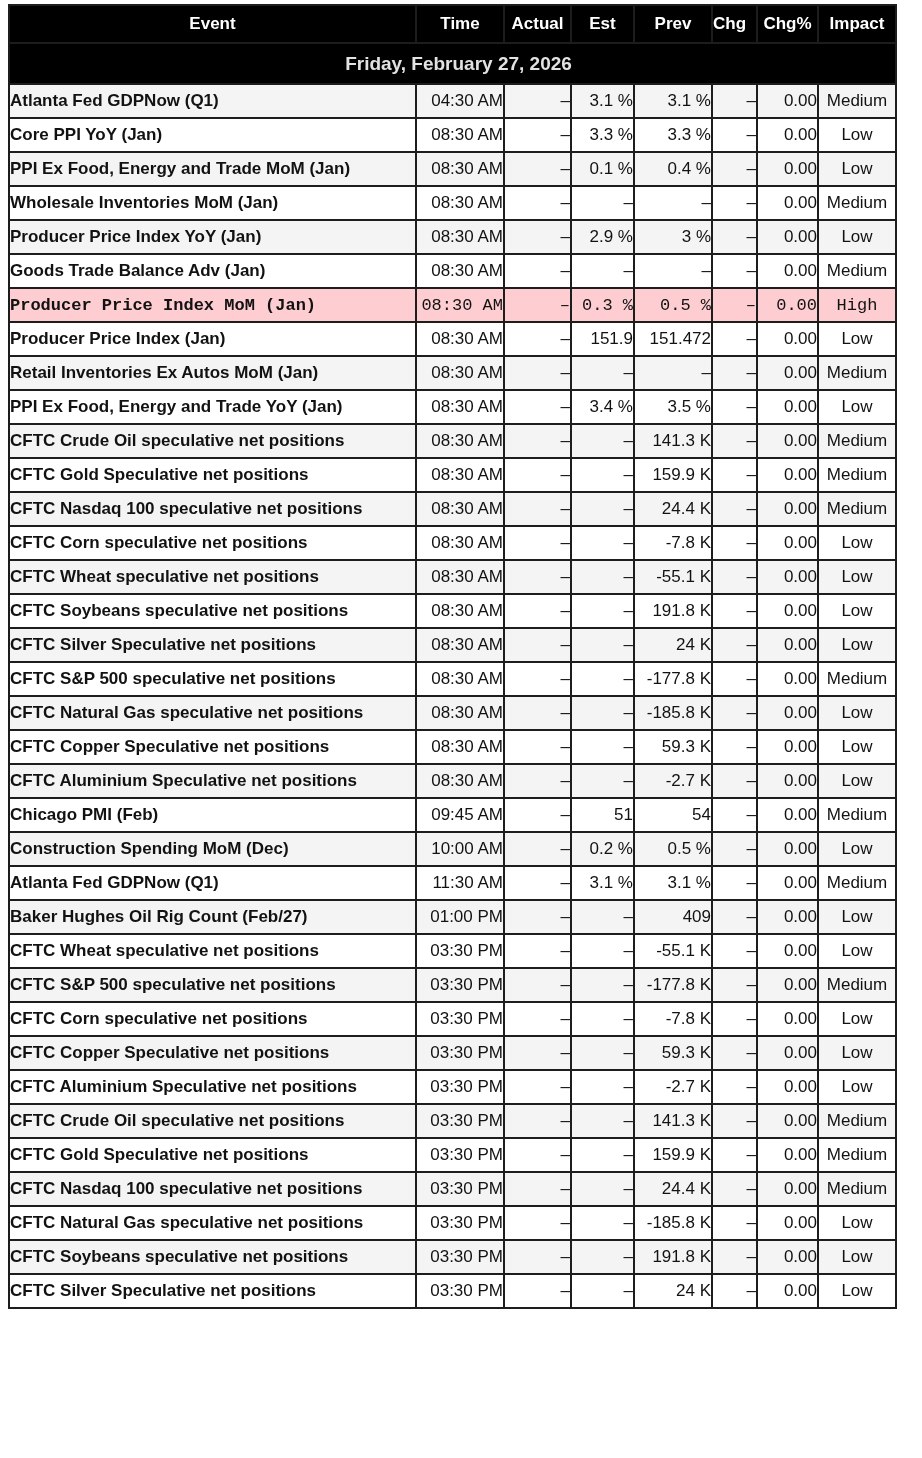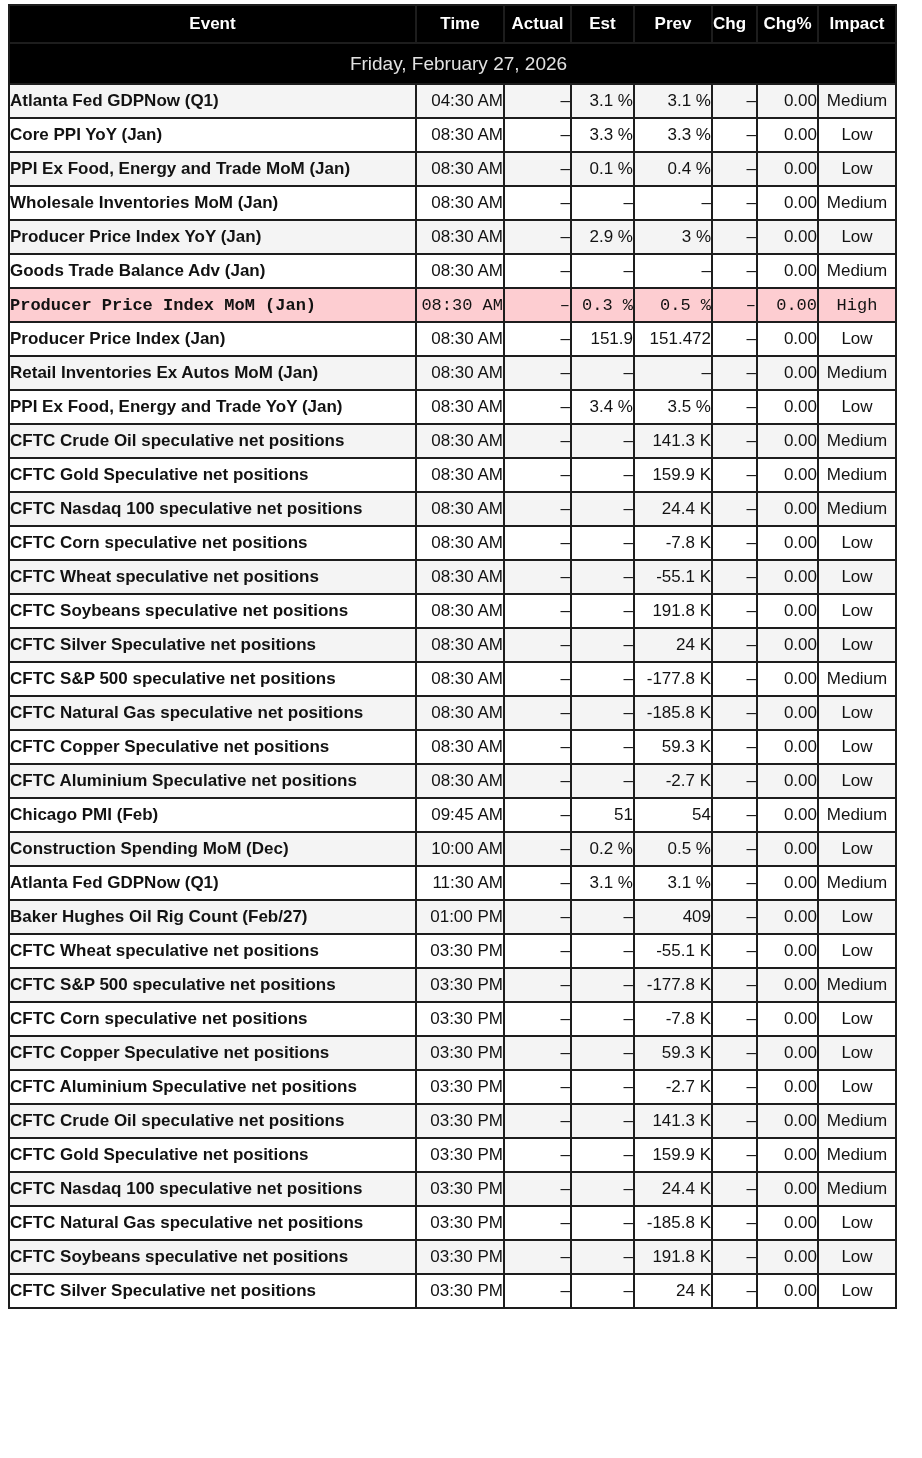--- a/index.html
+++ b/index.html
@@ -36,21 +36,21 @@
     padding: 0 4px;
   }
   thead th.col-event { text-align: center; }
   thead th.col-chg   { text-align: left; padding-right: 16px; }
   tr.date-row td {
     background: #000000;
     color: #e2e2e2;
     text-align: center;
     height: 39px;
     font-size: 19px;
-    font-weight: normal;
+    font-weight: bold;
     padding-left: 12px;
   }
   tbody.events td { height: 32px; background: #ffffff; }
   tbody.events tr:nth-child(odd) td { background: #f4f4f4; }
   tbody.events tr.highlight td { background: #fdcdd1; font-family: Liberation Mono, monospace; }
   td.td-event {
     font-weight: bold;
     text-align: left;
     padding-left: 6px;
   }

